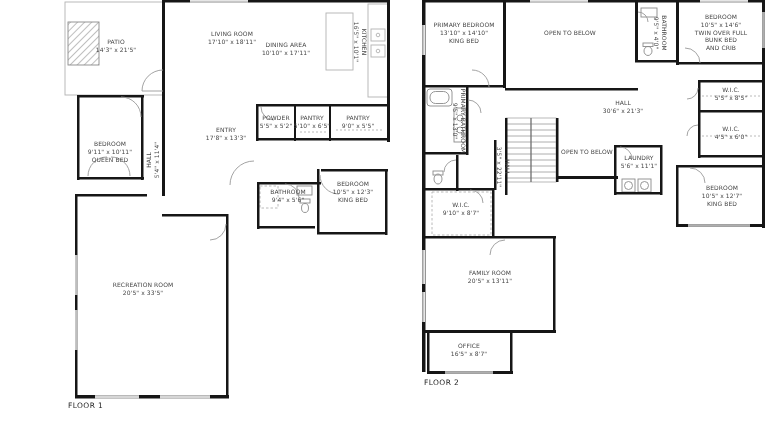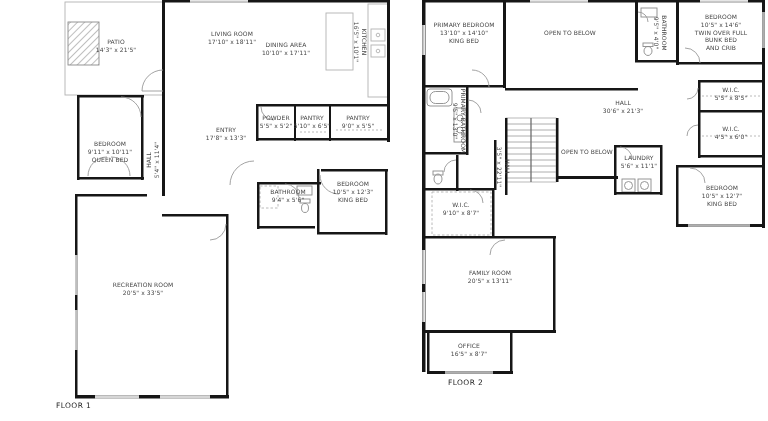--- a/index.html
+++ b/index.html
@@ -243,21 +243,21 @@
   </div>
   <div class="room-label" style="left:353px;top:192px">
     <span>BEDROOM</span>
       <span>10'5" x 12'3"</span>
       <span>KING BED</span>
   </div>
   <div class="room-label" style="left:143px;top:289px">
     <span>RECREATION ROOM</span>
       <span>20'5" x 33'5"</span>
   </div>
-  <div class="floor-tag" style="left:56px;top:401px">FLOOR 1</div>
+  <div class="floor-tag" style="left:68px;top:401px">FLOOR 1</div>
 
   <div class="room-label" style="left:464px;top:33px">
     <span>PRIMARY BEDROOM</span>
       <span>13'10" x 14'10"</span>
       <span>KING BED</span>
   </div>
   <div class="room-label" style="left:570px;top:33px">
     <span>OPEN TO BELOW</span>
   </div>
   <div class="room-label vert" style="left:660px;top:33px">
@@ -308,15 +308,15 @@
       <span>9'10" x 8'7"</span>
   </div>
   <div class="room-label" style="left:490px;top:277px">
     <span>FAMILY ROOM</span>
       <span>20'5" x 13'11"</span>
   </div>
   <div class="room-label" style="left:469px;top:350px">
     <span>OFFICE</span>
       <span>16'5" x 8'7"</span>
   </div>
-  <div class="floor-tag" style="left:448px;top:378px">FLOOR 2</div>
+  <div class="floor-tag" style="left:424px;top:378px">FLOOR 2</div>
 
 </div>
 
 </body></html>

